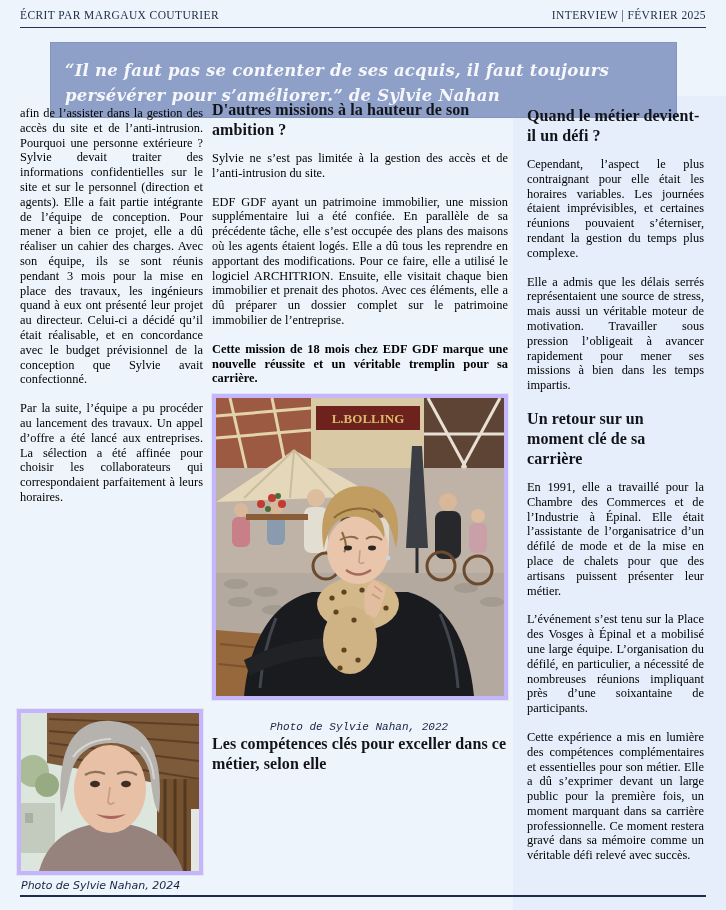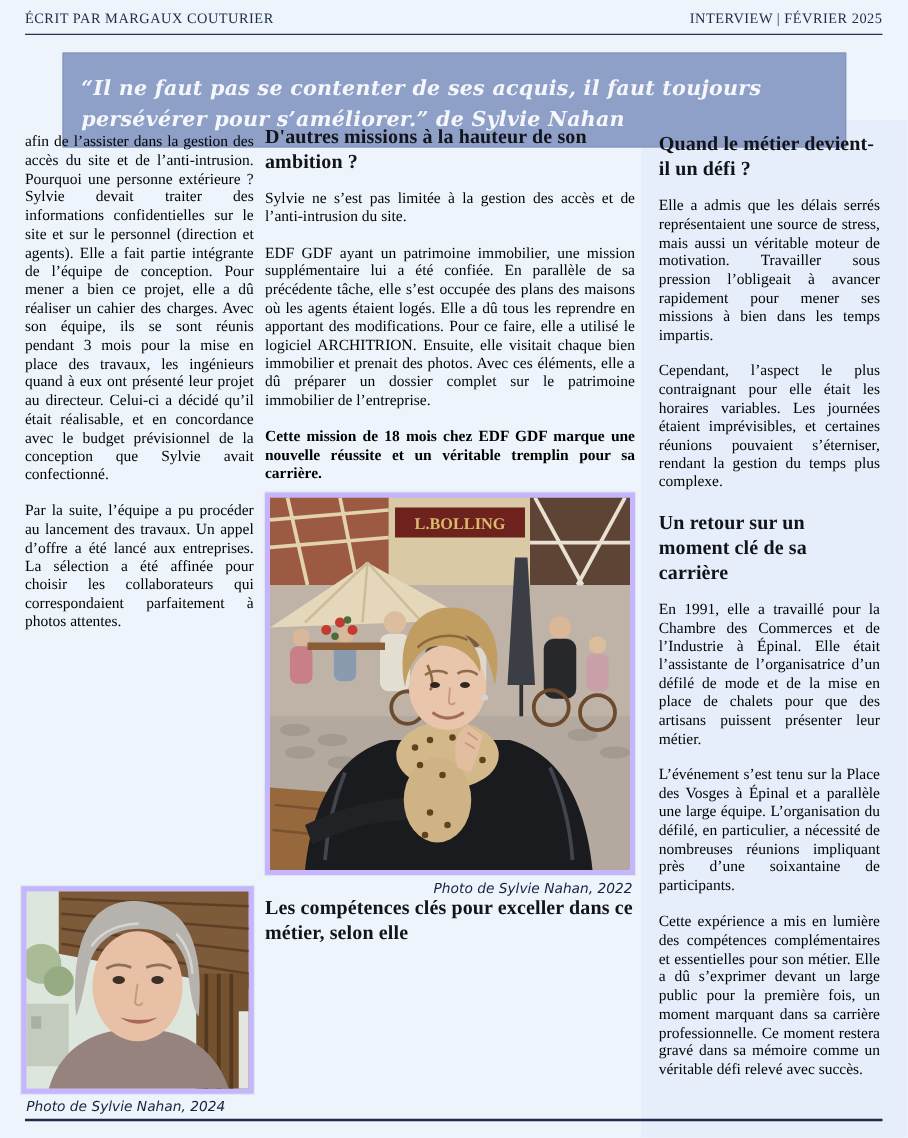--- a/index.html
+++ b/index.html
@@ -46,21 +46,21 @@
     background:#c4b5fd;padding:4px;line-height:0;
     box-shadow:0 0 0 1px rgba(20,35,63,.06);
   }
   .photo-left{position:absolute;left:17px;top:709px;width:178px;height:158px;}
   .photo-mid{margin-top:6px;width:288px;height:298px;}
   .caption{
     font-family:"DejaVu Sans",sans-serif;font-style:italic;
     font-size:11px;color:#14233f;line-height:13px;
   }
   .caption-left{position:absolute;left:21px;top:879px;}
-  .caption-mid{text-align:right;margin:4px 2px 0 0;}
+  .caption-mid{text-align:center;margin:21px 2px 0 0;font-family:Liberation Mono, monospace;}
   .mid-h2{margin-top:13px;}
   .footer-rule{
     position:absolute;left:20px;top:895px;width:686px;height:0;
     border-top:2px solid #1e2c4c;
   }
 </style>
 </head>
 <body>
 
 <div class="page">
@@ -72,21 +72,21 @@
     <span>INTERVIEW | FÉVRIER 2025</span>
   </div>
   <div class="header-rule"></div>
 
   <div class="quote-banner">
     <span>“Il ne faut pas se contenter de ses acquis, il faut toujours persévérer pour s’améliorer.” de Sylvie Nahan</span>
   </div>
 
   <div class="col col-left">
     <p class="body">afin de l’assister dans la gestion des accès du site et de l’anti-intrusion. Pourquoi une personne extérieure ? Sylvie devait traiter des informations confidentielles sur le site et sur le personnel (direction et agents). Elle a fait partie intégrante de l’équipe de conception. Pour mener a bien ce projet, elle a dû réaliser un cahier des charges. Avec son équipe, ils se sont réunis pendant 3 mois pour la mise en place des travaux, les ingénieurs quand à eux ont présenté leur projet au directeur. Celui-ci a décidé qu’il était réalisable, et en concordance avec le budget prévisionnel de la conception que Sylvie avait confectionné.</p>
-    <p class="body">Par la suite, l’équipe a pu procéder au lancement des travaux. Un appel d’offre a été lancé aux entreprises. La sélection a été affinée pour choisir les collaborateurs qui correspondaient parfaitement à photos attentes.</p>
+    <p class="body">Par la suite, l’équipe a pu procéder au lancement des travaux. Un appel d’offre a été lancé aux entreprises. La sélection a été affinée pour choisir les collaborateurs qui correspondaient parfaitement à leurs horaires.</p>
   </div>
 
   <div class="photo photo-left">
     <svg viewBox="0 0 178 158" width="178" height="158">
       <rect x="0" y="0" width="178" height="158" fill="#dde6dd"></rect>
       <rect x="0" y="90" width="34" height="50" fill="#c3cabe"></rect>
       <rect x="4" y="100" width="8" height="10" fill="#a8b0a4"></rect>
       <circle cx="12" cy="58" r="16" fill="#a9bb97"></circle>
       <circle cx="26" cy="72" r="12" fill="#97ab82"></circle>
       <polygon points="26,0 178,0 178,78 26,50" fill="#7d5a3a"></polygon>
@@ -207,22 +207,22 @@
         <circle cx="172" cy="160" r="2.4" fill="#cfd4da"></circle>
       </svg>
     </div>
     <div class="caption caption-mid">Photo de Sylvie Nahan, 2022</div>
 
     <h3 class="sans mid-h2">Les compétences clés pour exceller dans ce métier, selon elle</h3>
   </div>
 
   <div class="col col-right">
     <h3 class="sans">Quand le métier devient-il un défi ?</h3>
+    <p class="body">Cependant, l’aspect le plus contraignant pour elle était les horaires variables. Les journées étaient imprévisibles, et certaines réunions pouvaient s’éterniser, rendant la gestion du temps plus complexe.</p>
     <p class="body">Elle a admis que les délais serrés représentaient une source de stress, mais aussi un véritable moteur de motivation. Travailler sous pression l’obligeait à avancer rapidement pour mener ses missions à bien dans les temps impartis.</p>
-    <p class="body">Cependant, l’aspect le plus contraignant pour elle était les horaires variables. Les journées étaient imprévisibles, et certaines réunions pouvaient s’éterniser, rendant la gestion du temps plus complexe.</p>
     <h3 class="sans" style="margin-top:16px;">Un retour sur un moment clé de sa carrière</h3>
     <p class="body">En 1991, elle a travaillé pour la Chambre des Commerces et de l’Industrie à Épinal. Elle était l’assistante de l’organisatrice d’un défilé de mode et de la mise en place de chalets pour que des artisans puissent présenter leur métier.</p>
-    <p class="body">L’événement s’est tenu sur la Place des Vosges à Épinal et a parallèle une large équipe. L’organisation du défilé, en particulier, a nécessité de nombreuses réunions impliquant près d’une soixantaine de participants.</p>
+    <p class="body">L’événement s’est tenu sur la Place des Vosges à Épinal et a mobilisé une large équipe. L’organisation du défilé, en particulier, a nécessité de nombreuses réunions impliquant près d’une soixantaine de participants.</p>
     <p class="body">Cette expérience a mis en lumière des compétences complémentaires et essentielles pour son métier. Elle a dû s’exprimer devant un large public pour la première fois, un moment marquant dans sa carrière professionnelle. Ce moment restera gravé dans sa mémoire comme un véritable défi relevé avec succès.</p>
   </div>
 
   <div class="footer-rule"></div>
 </div>
 
 </body></html>

